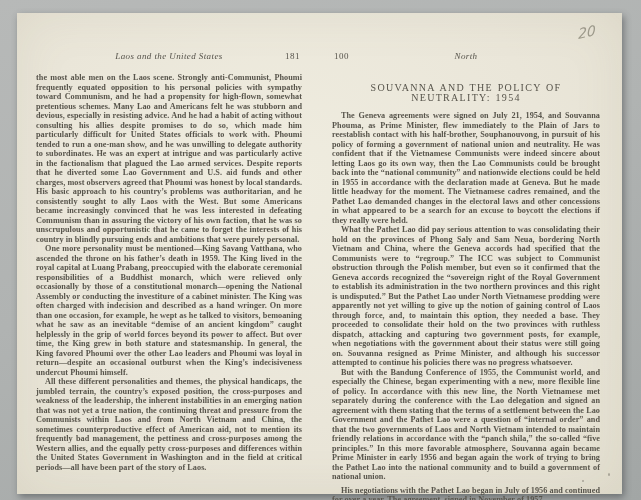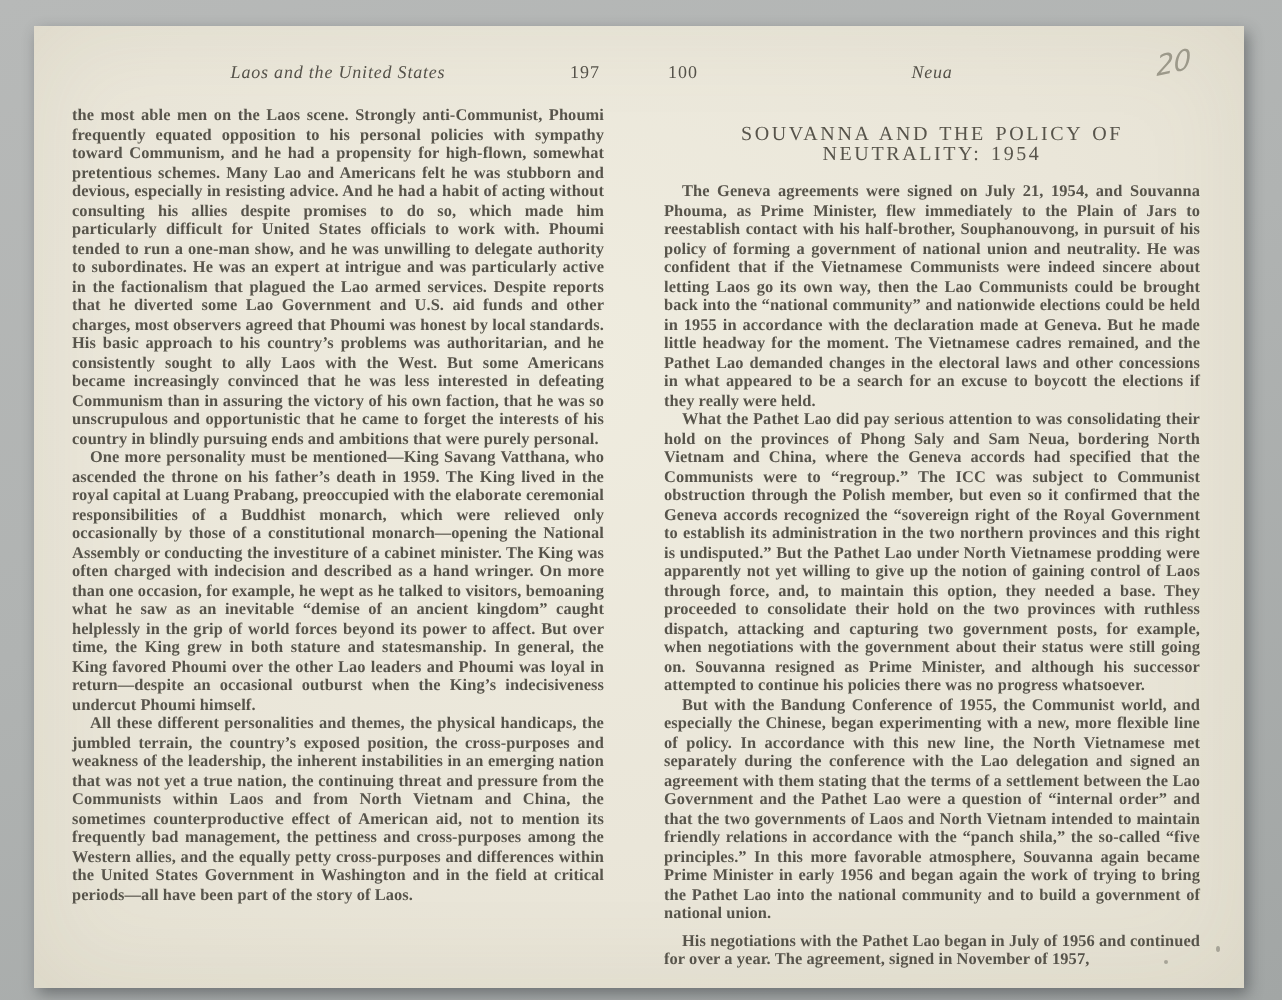--- a/index.html
+++ b/index.html
@@ -21,21 +21,21 @@
     box-shadow: 2px 3px 7px rgba(40,45,48,0.45), inset 0 0 50px rgba(125,115,90,0.10);
   }
   .page {
     position: absolute;
     top: 0;
   }
   .page-left  { left: 19px;  width: 266px; }
   .page-right { left: 315px; width: 268px; }
   .running-head {
     position: relative;
-    margin-top: 18px;
+    margin-top: 38px;
     height: 12px;
     color: #55524a;
     font-size: 9px;
   }
   .running-title {
     display: block;
     text-align: center;
     font-style: italic;
     letter-spacing: 0.4px;
   }
@@ -95,33 +95,33 @@
 <body>
 
 <div class="backdrop">
   <div class="paper">
 
     <span class="pencil-mark">20</span>
 
     <div class="page page-left">
       <div class="running-head">
         <span class="running-title">Laos and the United States</span>
-        <span class="folio folio-right">197</span>
+        <span class="folio folio-right">181</span>
       </div>
       <div class="body-text">
           <p class="para">the most able men on the Laos scene. Strongly anti-Communist, Phoumi frequently equated opposition to his personal policies with sympathy toward Communism, and he had a propensity for high-flown, somewhat pretentious schemes. Many Lao and Americans felt he was stubborn and devious, especially in resisting advice. And he had a habit of acting without consulting his allies despite promises to do so, which made him particularly difficult for United States officials to work with. Phoumi tended to run a one-man show, and he was unwilling to delegate authority to subordinates. He was an expert at intrigue and was particularly active in the factionalism that plagued the Lao armed services. Despite reports that he diverted some Lao Government and U.S. aid funds and other charges, most observers agreed that Phoumi was honest by local standards. His basic approach to his country’s problems was authoritarian, and he consistently sought to ally Laos with the West. But some Americans became increasingly convinced that he was less interested in defeating Communism than in assuring the victory of his own faction, that he was so unscrupulous and opportunistic that he came to forget the interests of his country in blindly pursuing ends and ambitions that were purely personal.</p>
           <p class="para indent">One more personality must be mentioned—King Savang Vatthana, who ascended the throne on his father’s death in 1959. The King lived in the royal capital at Luang Prabang, preoccupied with the elaborate ceremonial responsibilities of a Buddhist monarch, which were relieved only occasionally by those of a constitutional monarch—opening the National Assembly or conducting the investiture of a cabinet minister. The King was often charged with indecision and described as a hand wringer. On more than one occasion, for example, he wept as he talked to visitors, bemoaning what he saw as an inevitable “demise of an ancient kingdom” caught helplessly in the grip of world forces beyond its power to affect. But over time, the King grew in both stature and statesmanship. In general, the King favored Phoumi over the other Lao leaders and Phoumi was loyal in return—despite an occasional outburst when the King’s indecisiveness undercut Phoumi himself.</p>
           <p class="para indent">All these different personalities and themes, the physical handicaps, the jumbled terrain, the country’s exposed position, the cross-purposes and weakness of the leadership, the inherent instabilities in an emerging nation that was not yet a true nation, the continuing threat and pressure from the Communists within Laos and from North Vietnam and China, the sometimes counterproductive effect of American aid, not to mention its frequently bad management, the pettiness and cross-purposes among the Western allies, and the equally petty cross-purposes and differences within the United States Government in Washington and in the field at critical periods—all have been part of the story of Laos.</p>
         </div>
     </div>
 
     <div class="page page-right">
       <div class="running-head">
         <span class="folio folio-left">100</span>
-        <span class="running-title">Neua</span>
+        <span class="running-title">North</span>
       </div>
       <div class="body-text">
         <div class="section-heading">SOUVANNA AND THE POLICY OF NEUTRALITY: 1954</div>
         <div>
             <p class="para indent">The Geneva agreements were signed on July 21, 1954, and Souvanna Phouma, as Prime Minister, flew immediately to the Plain of Jars to reestablish contact with his half-brother, Souphanouvong, in pursuit of his policy of forming a government of national union and neutrality. He was confident that if the Vietnamese Communists were indeed sincere about letting Laos go its own way, then the Lao Communists could be brought back into the “national community” and nationwide elections could be held in 1955 in accordance with the declaration made at Geneva. But he made little headway for the moment. The Vietnamese cadres remained, and the Pathet Lao demanded changes in the electoral laws and other concessions in what appeared to be a search for an excuse to boycott the elections if they really were held.</p>
             <p class="para indent">What the Pathet Lao did pay serious attention to was consolidating their hold on the provinces of Phong Saly and Sam Neua, bordering North Vietnam and China, where the Geneva accords had specified that the Communists were to “regroup.” The ICC was subject to Communist obstruction through the Polish member, but even so it confirmed that the Geneva accords recognized the “sovereign right of the Royal Government to establish its administration in the two northern provinces and this right is undisputed.” But the Pathet Lao under North Vietnamese prodding were apparently not yet willing to give up the notion of gaining control of Laos through force, and, to maintain this option, they needed a base. They proceeded to consolidate their hold on the two provinces with ruthless dispatch, attacking and capturing two government posts, for example, when negotiations with the government about their status were still going on. Souvanna resigned as Prime Minister, and although his successor attempted to continue his policies there was no progress whatsoever.</p>
             <p class="para indent">But with the Bandung Conference of 1955, the Communist world, and especially the Chinese, began experimenting with a new, more flexible line of policy. In accordance with this new line, the North Vietnamese met separately during the conference with the Lao delegation and signed an agreement with them stating that the terms of a settlement between the Lao Government and the Pathet Lao were a question of “internal order” and that the two governments of Laos and North Vietnam intended to maintain friendly relations in accordance with the “panch shila,” the so-called “five principles.” In this more favorable atmosphere, Souvanna again became Prime Minister in early 1956 and began again the work of trying to bring the Pathet Lao into the national community and to build a government of national union.</p>
             <p class="para indent gap-before">His negotiations with the Pathet Lao began in July of 1956 and continued for over a year. The agreement, signed in November of 1957,</p>
           </div>
       </div>

